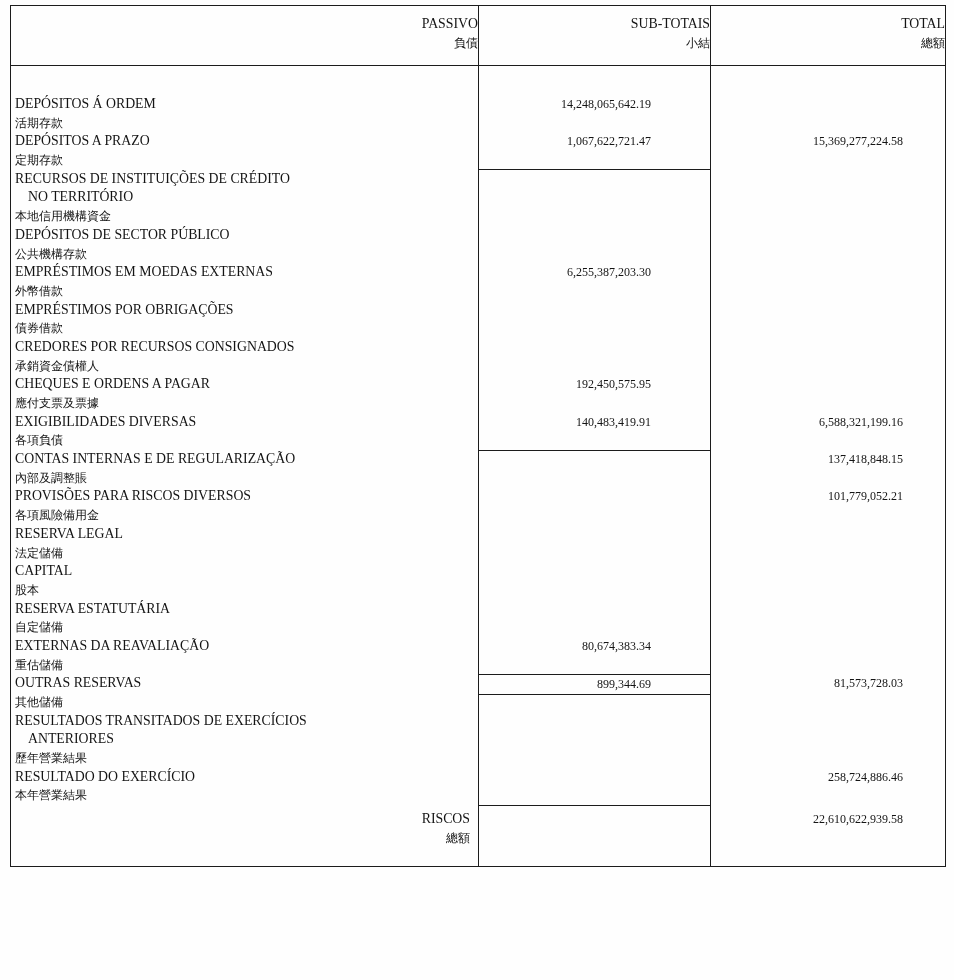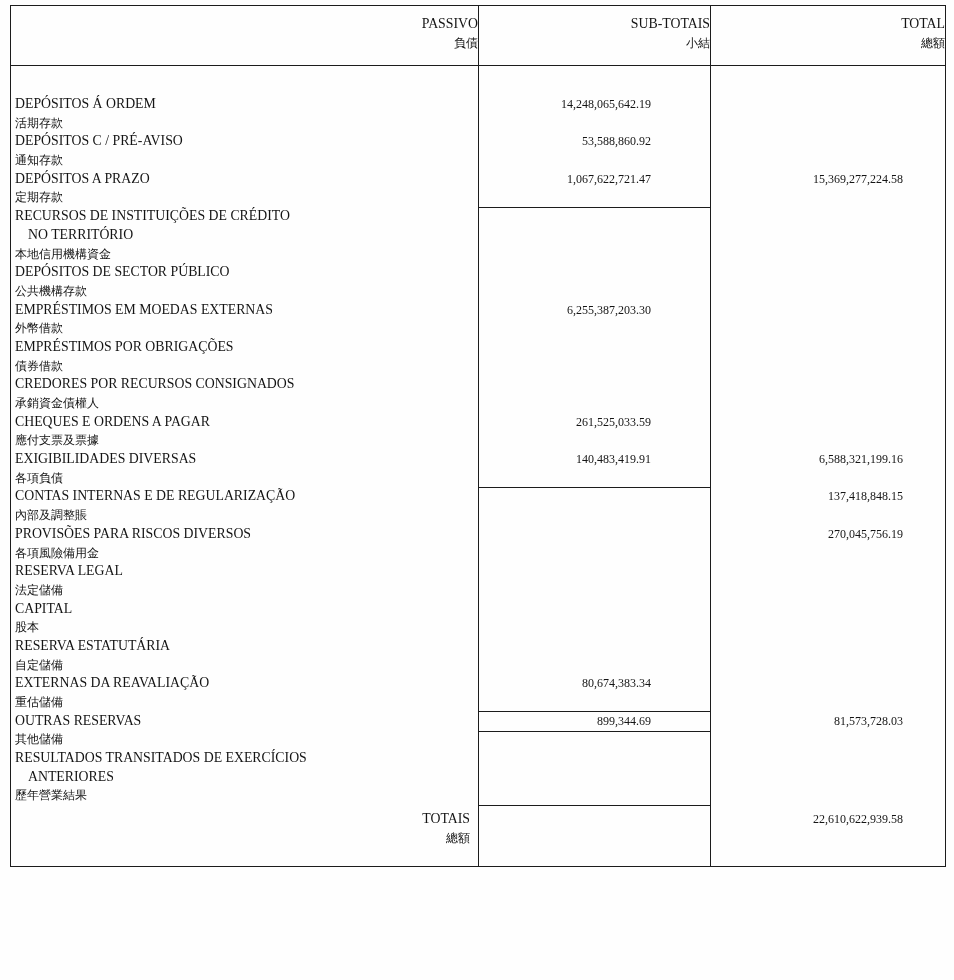--- a/index.html
+++ b/index.html
@@ -77,30 +77,20 @@
         <tr>
           <td class="lab">
             <div class="ln pt">DEPÓSITOS Á ORDEM</div>
             <div class="ln zh">活期存款</div>
           </td>
           <td class="sub">
             <div class="ln amt">14,248,065,642.19</div>
           </td>
           <td class="tot"></td>
         </tr>
-        <tr>
-          <td class="lab">
-            <div class="ln pt">DEPÓSITOS C / PRÉ-AVISO</div>
-            <div class="ln zh">通知存款</div>
-          </td>
-          <td class="sub">
-            <div class="ln amt">53,588,860.92</div>
-          </td>
-          <td class="tot"></td>
-        </tr>
         <tr class="rule-after">
           <td class="lab">
             <div class="ln pt">DEPÓSITOS A PRAZO</div>
             <div class="ln zh">定期存款</div>
           </td>
           <td class="sub">
             <div class="ln amt">1,067,622,721.47</div>
           </td>
           <td class="tot">
             <div class="ln amt">15,369,277,224.58</div>
@@ -148,21 +138,21 @@
           </td>
           <td class="sub"></td>
           <td class="tot"></td>
         </tr>
         <tr>
           <td class="lab">
             <div class="ln pt">CHEQUES E ORDENS A PAGAR</div>
             <div class="ln zh">應付支票及票據</div>
           </td>
           <td class="sub">
-            <div class="ln amt">261,525,033.59</div>
+            <div class="ln amt">192,450,575.95</div>
           </td>
           <td class="tot"></td>
         </tr>
         <tr class="rule-after">
           <td class="lab">
             <div class="ln pt">EXIGIBILIDADES DIVERSAS</div>
             <div class="ln zh">各項負債</div>
           </td>
           <td class="sub">
             <div class="ln amt">140,483,419.91</div>
@@ -181,21 +171,21 @@
             <div class="ln amt">137,418,848.15</div>
           </td>
         </tr>
         <tr>
           <td class="lab">
             <div class="ln pt">PROVISÕES PARA RISCOS DIVERSOS</div>
             <div class="ln zh">各項風險備用金</div>
           </td>
           <td class="sub"></td>
           <td class="tot">
-            <div class="ln amt">270,045,756.19</div>
+            <div class="ln amt">101,779,052.21</div>
           </td>
         </tr>
         <tr>
           <td class="lab">
             <div class="ln pt">RESERVA LEGAL</div>
             <div class="ln zh">法定儲備</div>
           </td>
           <td class="sub"></td>
           <td class="tot"></td>
         </tr>
@@ -238,26 +228,36 @@
           </td>
         </tr>
         <tr>
           <td class="lab">
             <div class="ln pt">RESULTADOS TRANSITADOS DE EXERCÍCIOS</div>
             <div class="ln pt cont">ANTERIORES</div>
             <div class="ln zh">歷年營業結果</div>
           </td>
           <td class="sub"></td>
           <td class="tot"></td>
+        </tr>
+        <tr>
+          <td class="lab">
+            <div class="ln pt">RESULTADO DO EXERCÍCIO</div>
+            <div class="ln zh">本年營業結果</div>
+          </td>
+          <td class="sub"></td>
+          <td class="tot">
+            <div class="ln amt">258,724,886.46</div>
+          </td>
         </tr>
       </tbody>
     <tfoot>
       <tr class="totals">
         <td class="lab">
-          <div class="ln">TOTAIS</div>
+          <div class="ln">RISCOS</div>
           <div class="ln zh">總額</div>
         </td>
         <td class="sub"></td>
         <td class="tot">
           <div class="ln amt">22,610,622,939.58</div>
         </td>
       </tr>
     </tfoot>
   </table>
 </div>

